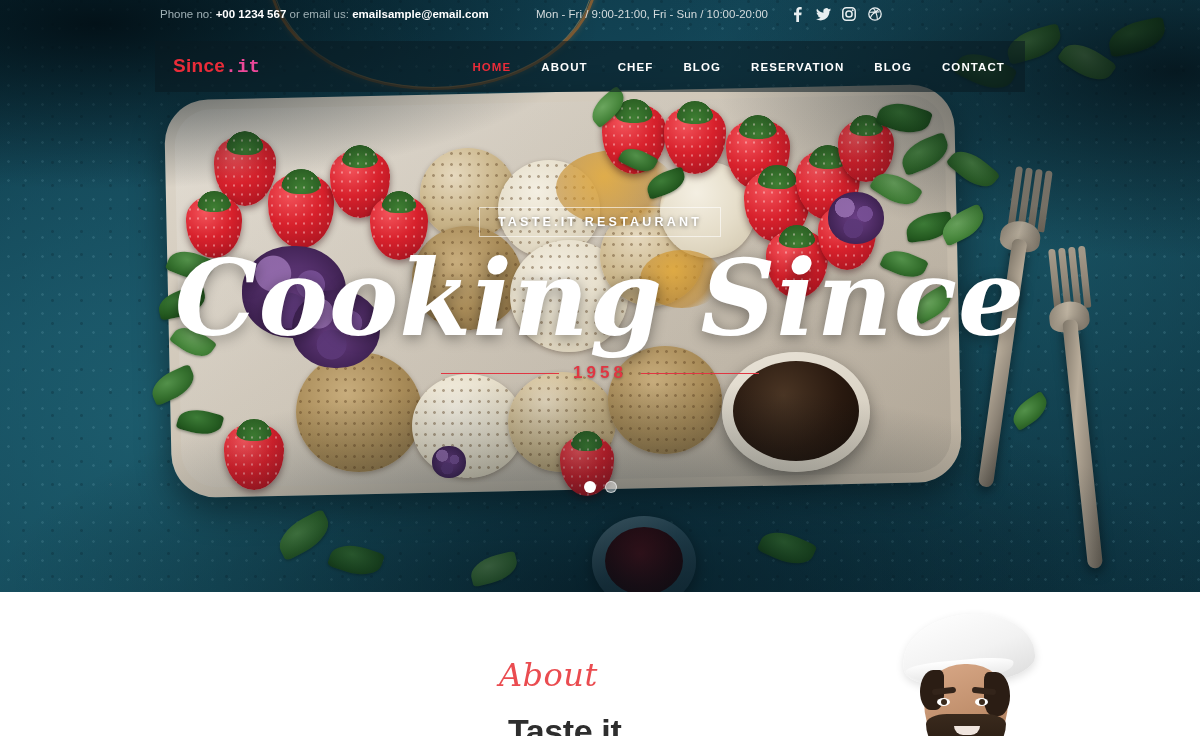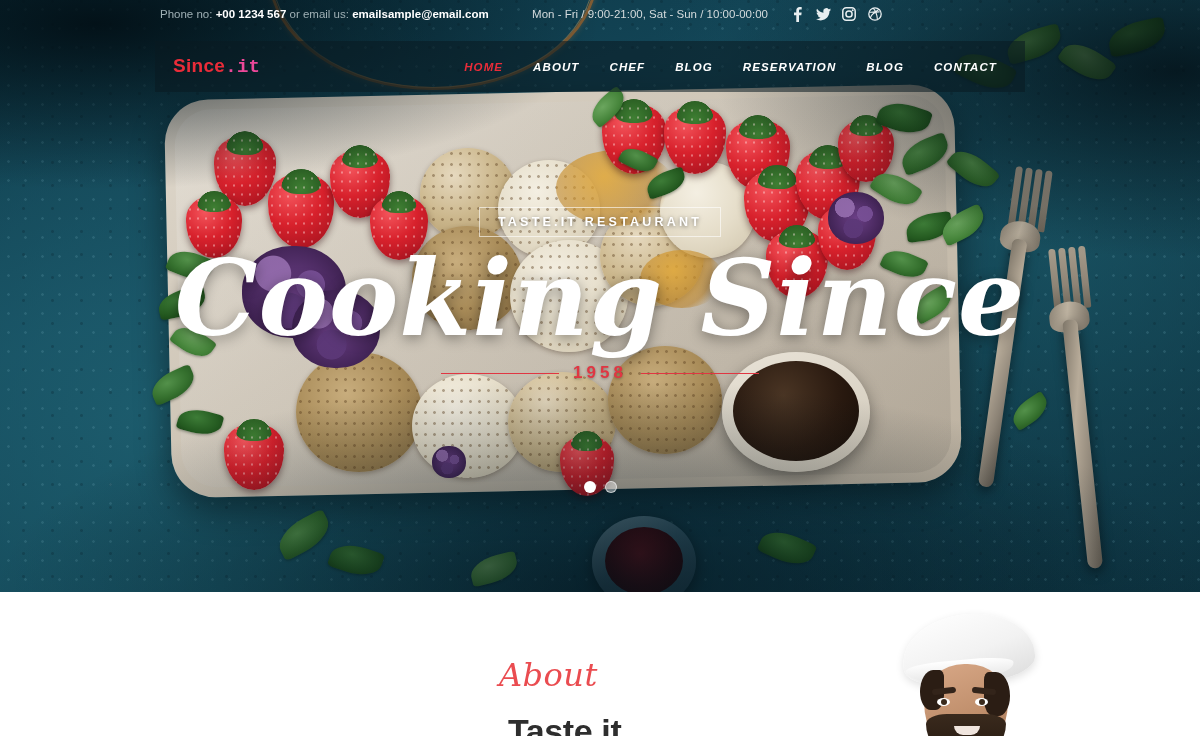--- a/index.html
+++ b/index.html
@@ -207,22 +207,22 @@
     background:rgba(10,26,33,.55);
     display:flex; align-items:center; z-index:30;
   }
   .logo {
     margin-left:18px; font-size:19px; font-weight:bold; letter-spacing:.3px;
     white-space:nowrap;
   }
   .logo .red { color:#ea2c39; }
   .logo .white { color:#ec4899;font-family:Liberation Mono, monospace; }
   .nav {
-    margin-left:auto; margin-right:28px;
-    display:flex; gap:30px;font-style:italic;
+    margin-left:auto; margin-right:20px;
+    display:flex; gap:30px;
   }
   .nav a {
     font-size:11.5px; font-weight:bold; letter-spacing:1.1px;
     color:#ffffff; text-decoration:none; white-space:nowrap; cursor:pointer;
   }
   .nav a.active { color:#ea2c39; }
 
   
   .hero-content {
     position:absolute; left:0; top:0; width:1200px; height:592px;
@@ -508,21 +508,21 @@
   </div>
 
   <div class="topbar">
     <div class="topbar-left">
       <span class="muted">Phone no:</span>
       <b>+00 1234 567</b>
       <span class="muted">or email us:</span>
       <b>emailsample@email.com</b>
     </div>
     <div class="topbar-right">
-      <span class="hours">Mon - Fri / 9:00-21:00, Sat - Sun / 10:00-00:00</span>
+      <span class="hours">Mon - Fri / 9:00-21:00, Fri - Sun / 10:00-20:00</span>
       <span class="social">
         <svg width="9" height="15" viewBox="0 0 9 15">
             <path fill="currentColor" d="M6 15V8.2h2.3l.35-2.65H6V3.86c0-.77.21-1.29 1.31-1.29H8.7V.2C8.46.17 7.63.1 6.67.1 4.66.1 3.28 1.33 3.28 3.58v1.97H1v2.65h2.28V15H6z"></path>
           </svg>
       </span>
       <span class="social">
         <svg width="15" height="13" viewBox="0 0 15 13">
             <path fill="currentColor" d="M15 1.6c-.55.25-1.14.41-1.77.49.64-.38 1.12-.98 1.35-1.7-.6.35-1.26.61-1.96.75A3.07 3.07 0 0 0 7.4 3.94c0 .24.03.47.08.7A8.73 8.73 0 0 1 1.04.73a3.07 3.07 0 0 0 .95 4.1c-.5-.02-.98-.16-1.39-.39v.04c0 1.49 1.06 2.73 2.46 3.01-.26.07-.53.11-.81.11-.2 0-.39-.02-.58-.06a3.08 3.08 0 0 0 2.87 2.13A6.16 6.16 0 0 1 0 11.0a8.7 8.7 0 0 0 4.72 1.38c5.66 0 8.76-4.69 8.76-8.76l-.01-.4c.6-.43 1.12-.97 1.53-1.59z"></path>
           </svg>
       </span>

